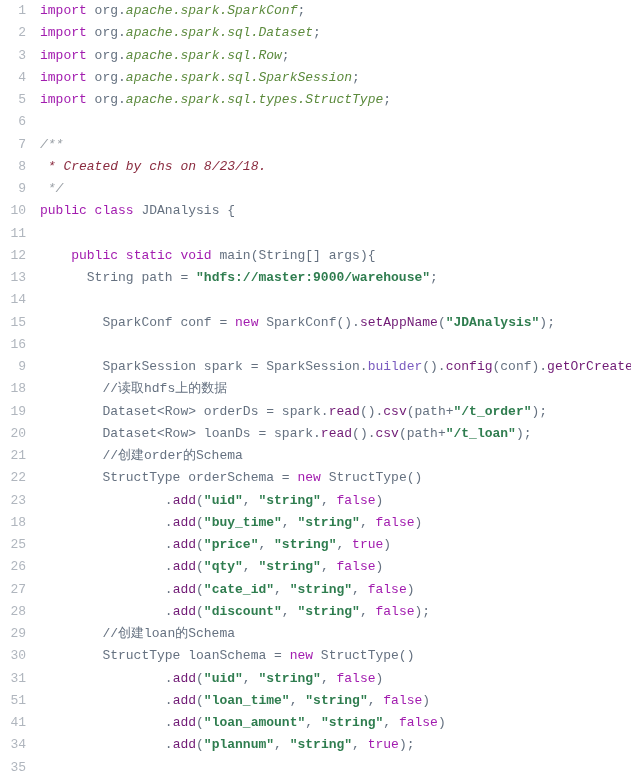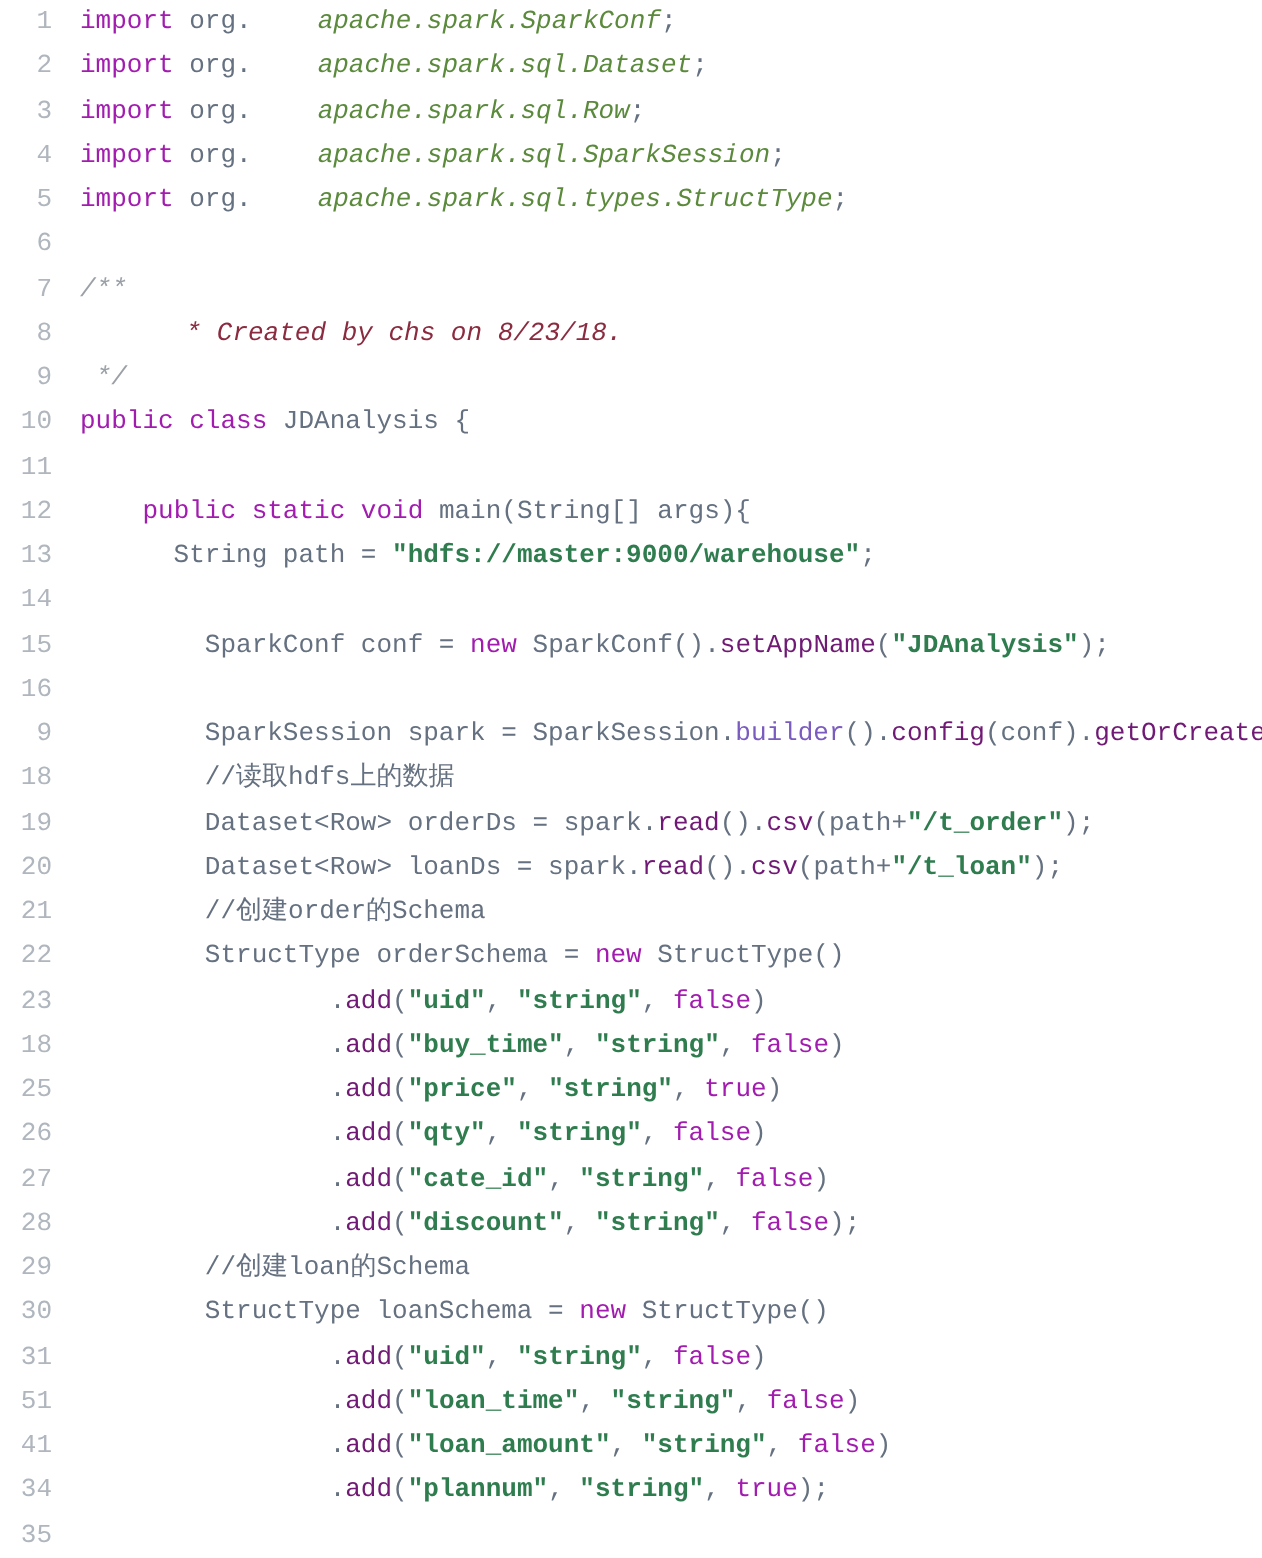--- a/index.html
+++ b/index.html
@@ -26,23 +26,23 @@
     height: 22.25px;
     line-height: 22.25px;
   }
   .code {
     flex: 1;
     padding-left: 6px;
     white-space: pre;
     line-height: 22.25px;
   }
   .kw { color: #a21caf; }
-  .pkg { color: #5b8a3c; font-style: italic; margin-left: 33px; }
+  .pkg { color: #5b8a3c; font-style: italic; }
   .comment-star { color: #9aa0a6; font-style: italic; }
-  .doc { color: #8a2b3f; font-style: italic; margin-left: 45px; }
+  .doc { color: #8a2b3f; font-style: italic; }
   .str { color: #2f7d4f; font-weight: 600; }
   .method { color: #701a75; }
   .ctx { color: #7a5bbf; text-align: center; }
   .ide { color: #657180; }
   .punc { color: #657180; }
   .line { height: 22.25px; }
 </style>
 </head>
 <body>
 

